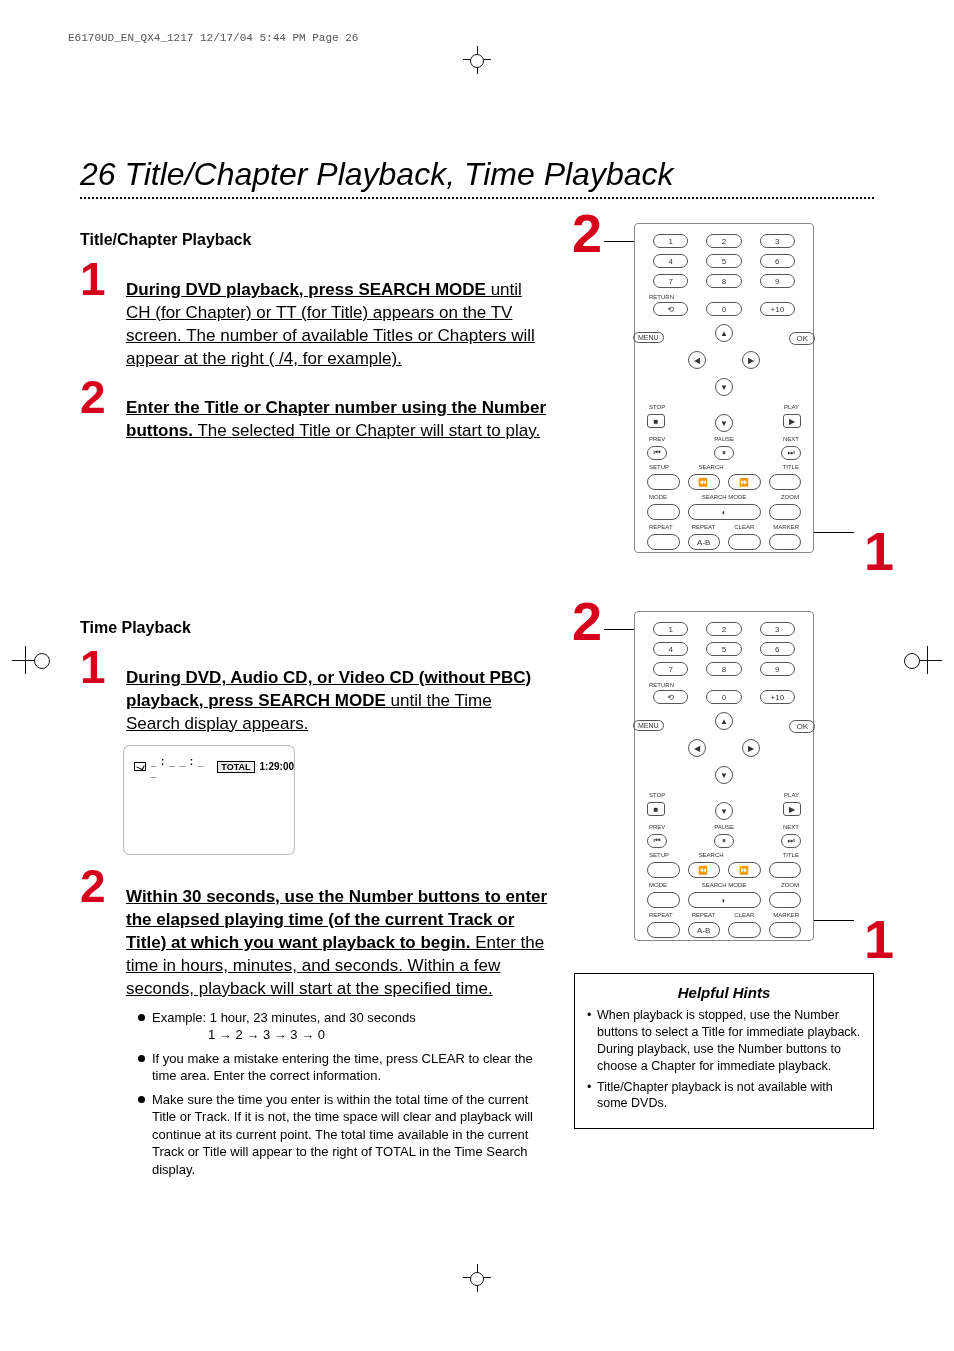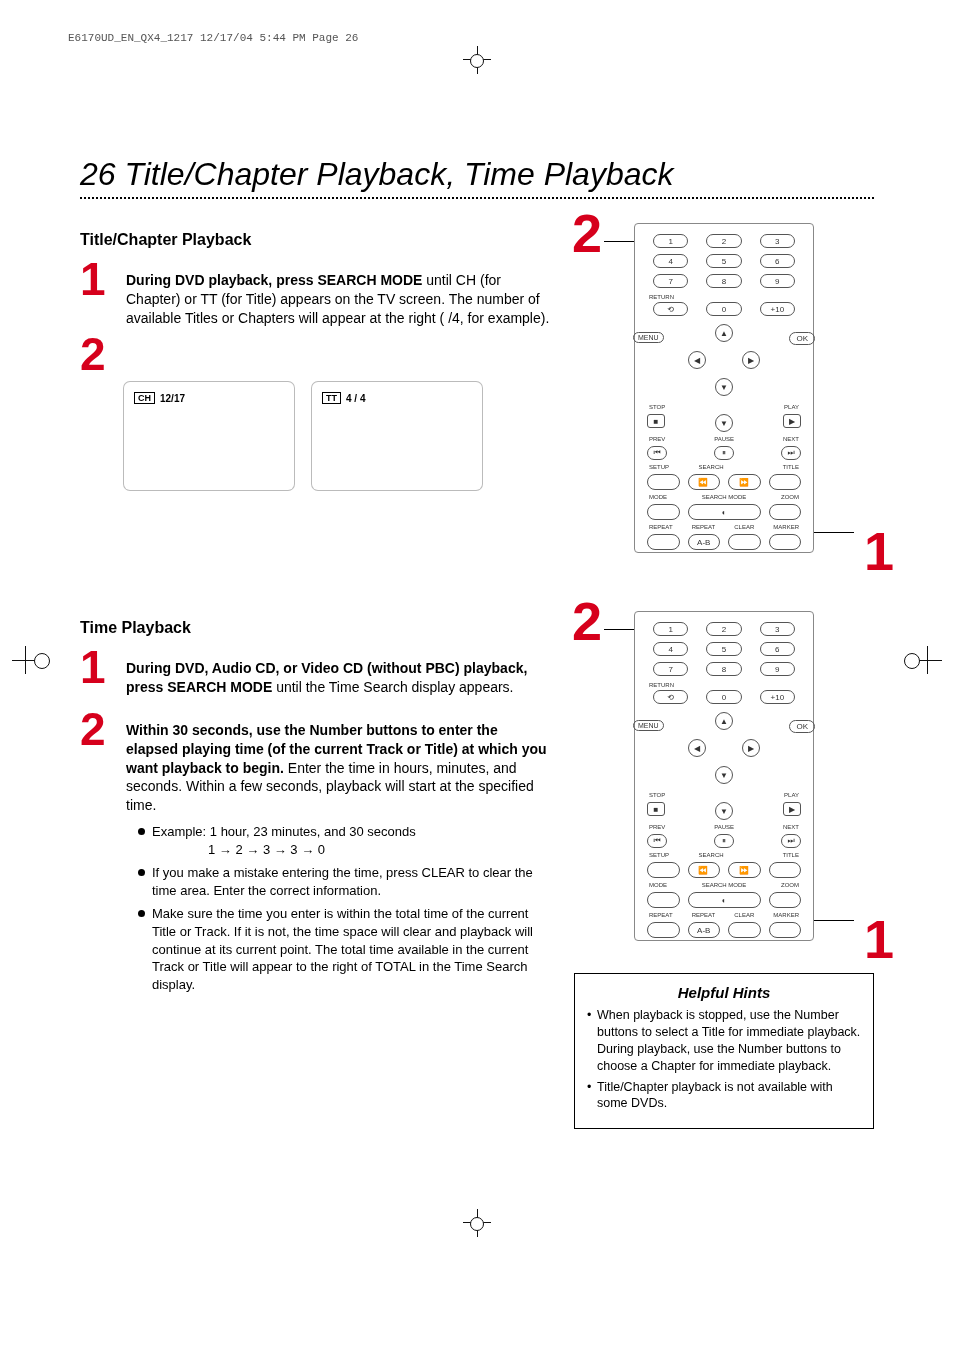--- a/index.html
+++ b/index.html
@@ -89,23 +89,24 @@
     }
     .big-number {
       font-size: 46px;
       line-height: 0.8;
       font-weight: 700;
       color: #d6001c;
       width: 36px;
       flex-shrink: 0;
     }
     .step-body {
-      font-size: 14px;
+      font-size: 17px;
       line-height: 1.35;
-      margin-top: 10px;
+      margin-top: 18px;
+      text-decoration: underline;
     }
     .step-body b { font-weight: 700; }
 
     .osd-row {
       display: flex;
       gap: 18px;
       margin: 10px 0 10px 44px;
     }
     .osd-box {
       width: 170px;
@@ -270,36 +271,25 @@
 
       <div class="step">
         <div class="big-number">1</div>
         <div class="step-body">
           <b>During DVD playback, press SEARCH MODE</b><span> until CH (for Chapter) or TT (for Title) appears on the TV screen. The number of available Titles or Chapters will appear at the right (  /4, for example).</span>
         </div>
       </div>
 
       <div class="step">
         <div class="big-number">2</div>
-      </div>
-
-      <div class="osd-row">
-        <div class="osd-box">
-          <div class="osd-pill">
-            <span class="osd-chip">CH</span>
-            <span>12/17</span>
-          </div>
-        </div>
-        <div class="osd-box">
-          <div class="osd-pill">
-            <span class="osd-chip">TT</span>
-            <span>4 / 4</span>
-          </div>
-        </div>
-      </div>
+        <div class="step-body">
+          <b>Enter the Title or Chapter number using the Number buttons.</b><span> The selected Title or Chapter will start to play.</span>
+        </div>
+      </div>
+
     </div>
 
     <div class="right-col">
       <div class="remote-block">
         <div class="big-red" style="left:-2px; top:-8px;">2</div>
         <div class="joint-line" style="left:30px; top:18px; width:32px;"></div>
         <div class="remote">
           <div class="num-grid">
             <div class="num-btn">1</div>
               <div class="num-btn">2</div>
@@ -396,20 +386,30 @@
     <div class="left-col">
       <h2 class="section-title">Time Playback</h2>
 
       <div class="step">
         <div class="big-number">1</div>
         <div class="step-body">
           <b>During DVD, Audio CD, or Video CD (without PBC) playback, press SEARCH MODE</b><span> until the Time Search display appears.</span>
         </div>
       </div>
 
+      <div class="osd-row">
+        <div class="osd-box">
+          <div class="osd-pill">
+            <span class="osd-icon"></span>
+            <span style="letter-spacing:1px;">_ : _ _ : _ _</span>
+            <span class="osd-total">TOTAL</span>
+            <span>1:29:00</span>
+          </div>
+        </div>
+      </div>
 
       <div class="step" style="margin-top:14px;">
         <div class="big-number">2</div>
         <div class="step-body">
           <b>Within 30 seconds, use the Number buttons to enter the elapsed playing time (of the current Track or Title) at which you want playback to begin.</b><span> Enter the time in hours, minutes, and seconds. Within a few seconds, playback will start at the specified time.</span>
         </div>
       </div>
 
       <ul class="bullets">
         <li>

